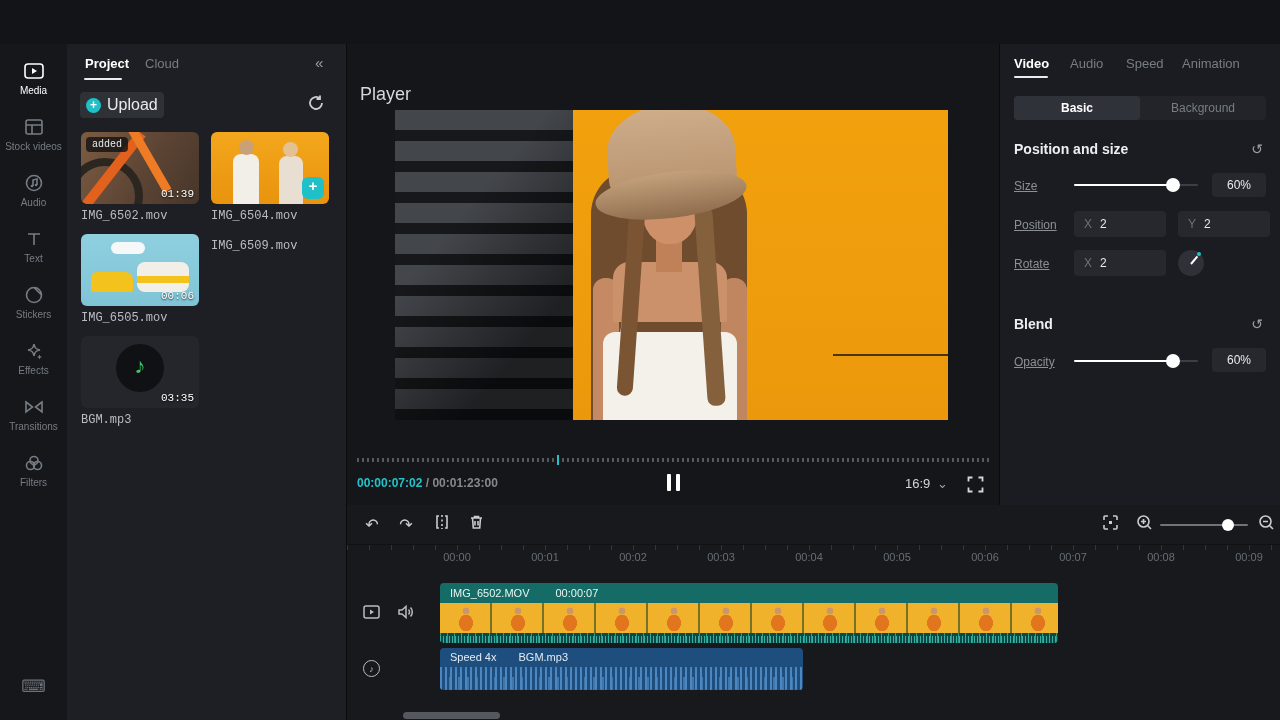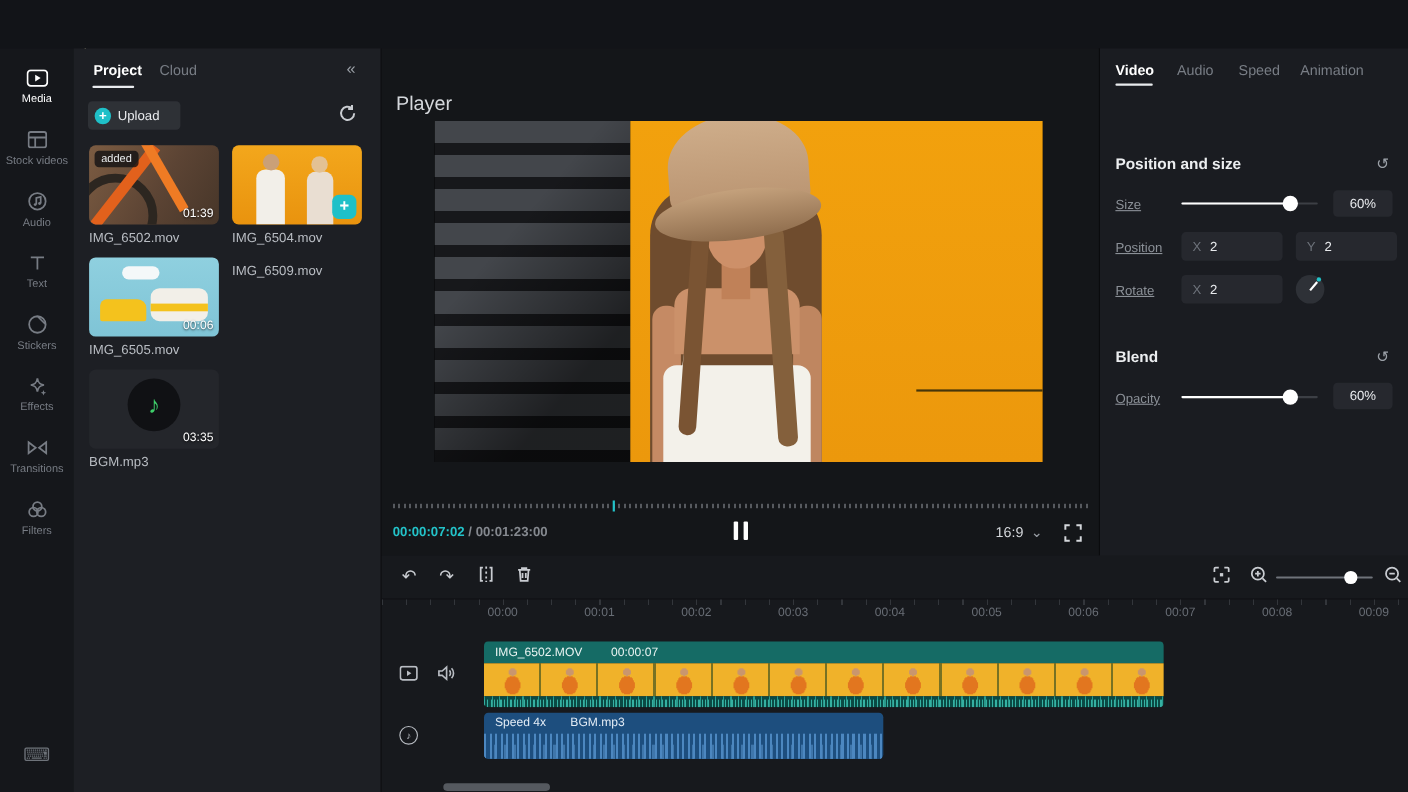--- a/index.html
+++ b/index.html
@@ -31,25 +31,25 @@
   
   .project { left:67px; top:44px; width:280px; height:676px; background:#1d1f24; border-right:1px solid #0a0b0d; }
   .ptab { position:absolute; top:12px; font-size:13px; color:#787d85; cursor:pointer; }
   .ptab.active { color:#fff; font-weight:bold; }
   .ptab-underline { left:17px; top:34px; width:38px; height:2px; background:#e9ebee; border-radius:1px; }
   .collapse { left:248px; top:10px; font-size:15px; color:#9ba0a7; cursor:pointer; }
   .upload-btn { left:13px; top:48px; width:84px; height:26px; background:#2e3136; border-radius:4px;
     display:flex; align-items:center; gap:6px; padding-left:6px; cursor:pointer; }
   .upload-plus { width:15px; height:15px; border-radius:50%; background:#1fc0c8; color:#fff; font-size:12px;
     line-height:15px; text-align:center; font-weight:bold; }
-  .upload-label { font-size:12px; color:#e8eaed; }
+  .upload-label { font-size:16px; color:#e8eaed; }
   .refresh { left:240px; top:50px; width:20px; height:20px; cursor:pointer; }
   .refresh svg { stroke:#c9ccd1; fill:none; stroke-width:1.8; }
 
-  .card { position:absolute; width:112px; cursor:pointer; }
+  .card { position:absolute; width:112px; cursor:pointer;font-family:Liberation Mono, monospace; }
   .thumb { position:relative; width:118px; height:72px; border-radius:6px; overflow:hidden; background:#2a2d32; }
   .card-name { margin-top:5px; font-size:12px; color:#b9bdc3; }
   .dur { position:absolute; right:5px; bottom:4px; font-size:11px; color:#fff; text-shadow:0 1px 2px rgba(0,0,0,.8); }
   .added-badge { position:absolute; left:5px; top:5px; background:rgba(15,16,18,.78); color:#e8eaec;
     font-size:10px; padding:2px 6px; border-radius:4px; }
   .add-btn { position:absolute; right:5px; bottom:5px; width:22px; height:22px; border-radius:6px; background:#1fc0c8;
     color:#fff; font-size:15px; line-height:22px; text-align:center; font-weight:bold; cursor:pointer; }
 
   
   .t6502 { background:linear-gradient(120deg,#7c5c42 0%,#5c4434 55%,#473629 100%); }
@@ -372,20 +372,24 @@
     </div>
   </div>
 
   <div class="abs inspector">
     <div class="itab active" style="left:14px">Video</div>
     <div class="itab" style="left:70px">Audio</div>
     <div class="itab" style="left:126px">Speed</div>
     <div class="itab" style="left:182px">Animation</div>
     <div class="abs itab-underline"></div>
 
+    <div class="abs segmented">
+      <div class="seg active">Basic</div>
+      <div class="seg">Background</div>
+    </div>
 
     <div class="sec-title" style="left:14px; top:97px">Position and size</div>
     <div class="reset" style="top:97px">↺</div>
 
     <div class="row-label" style="top:135px">Size</div>
     <div class="slider" style="top:140px">
       <div class="fill"></div>
       <div class="knob"></div>
     </div>
     <div class="chip" style="top:129px">60%</div>

